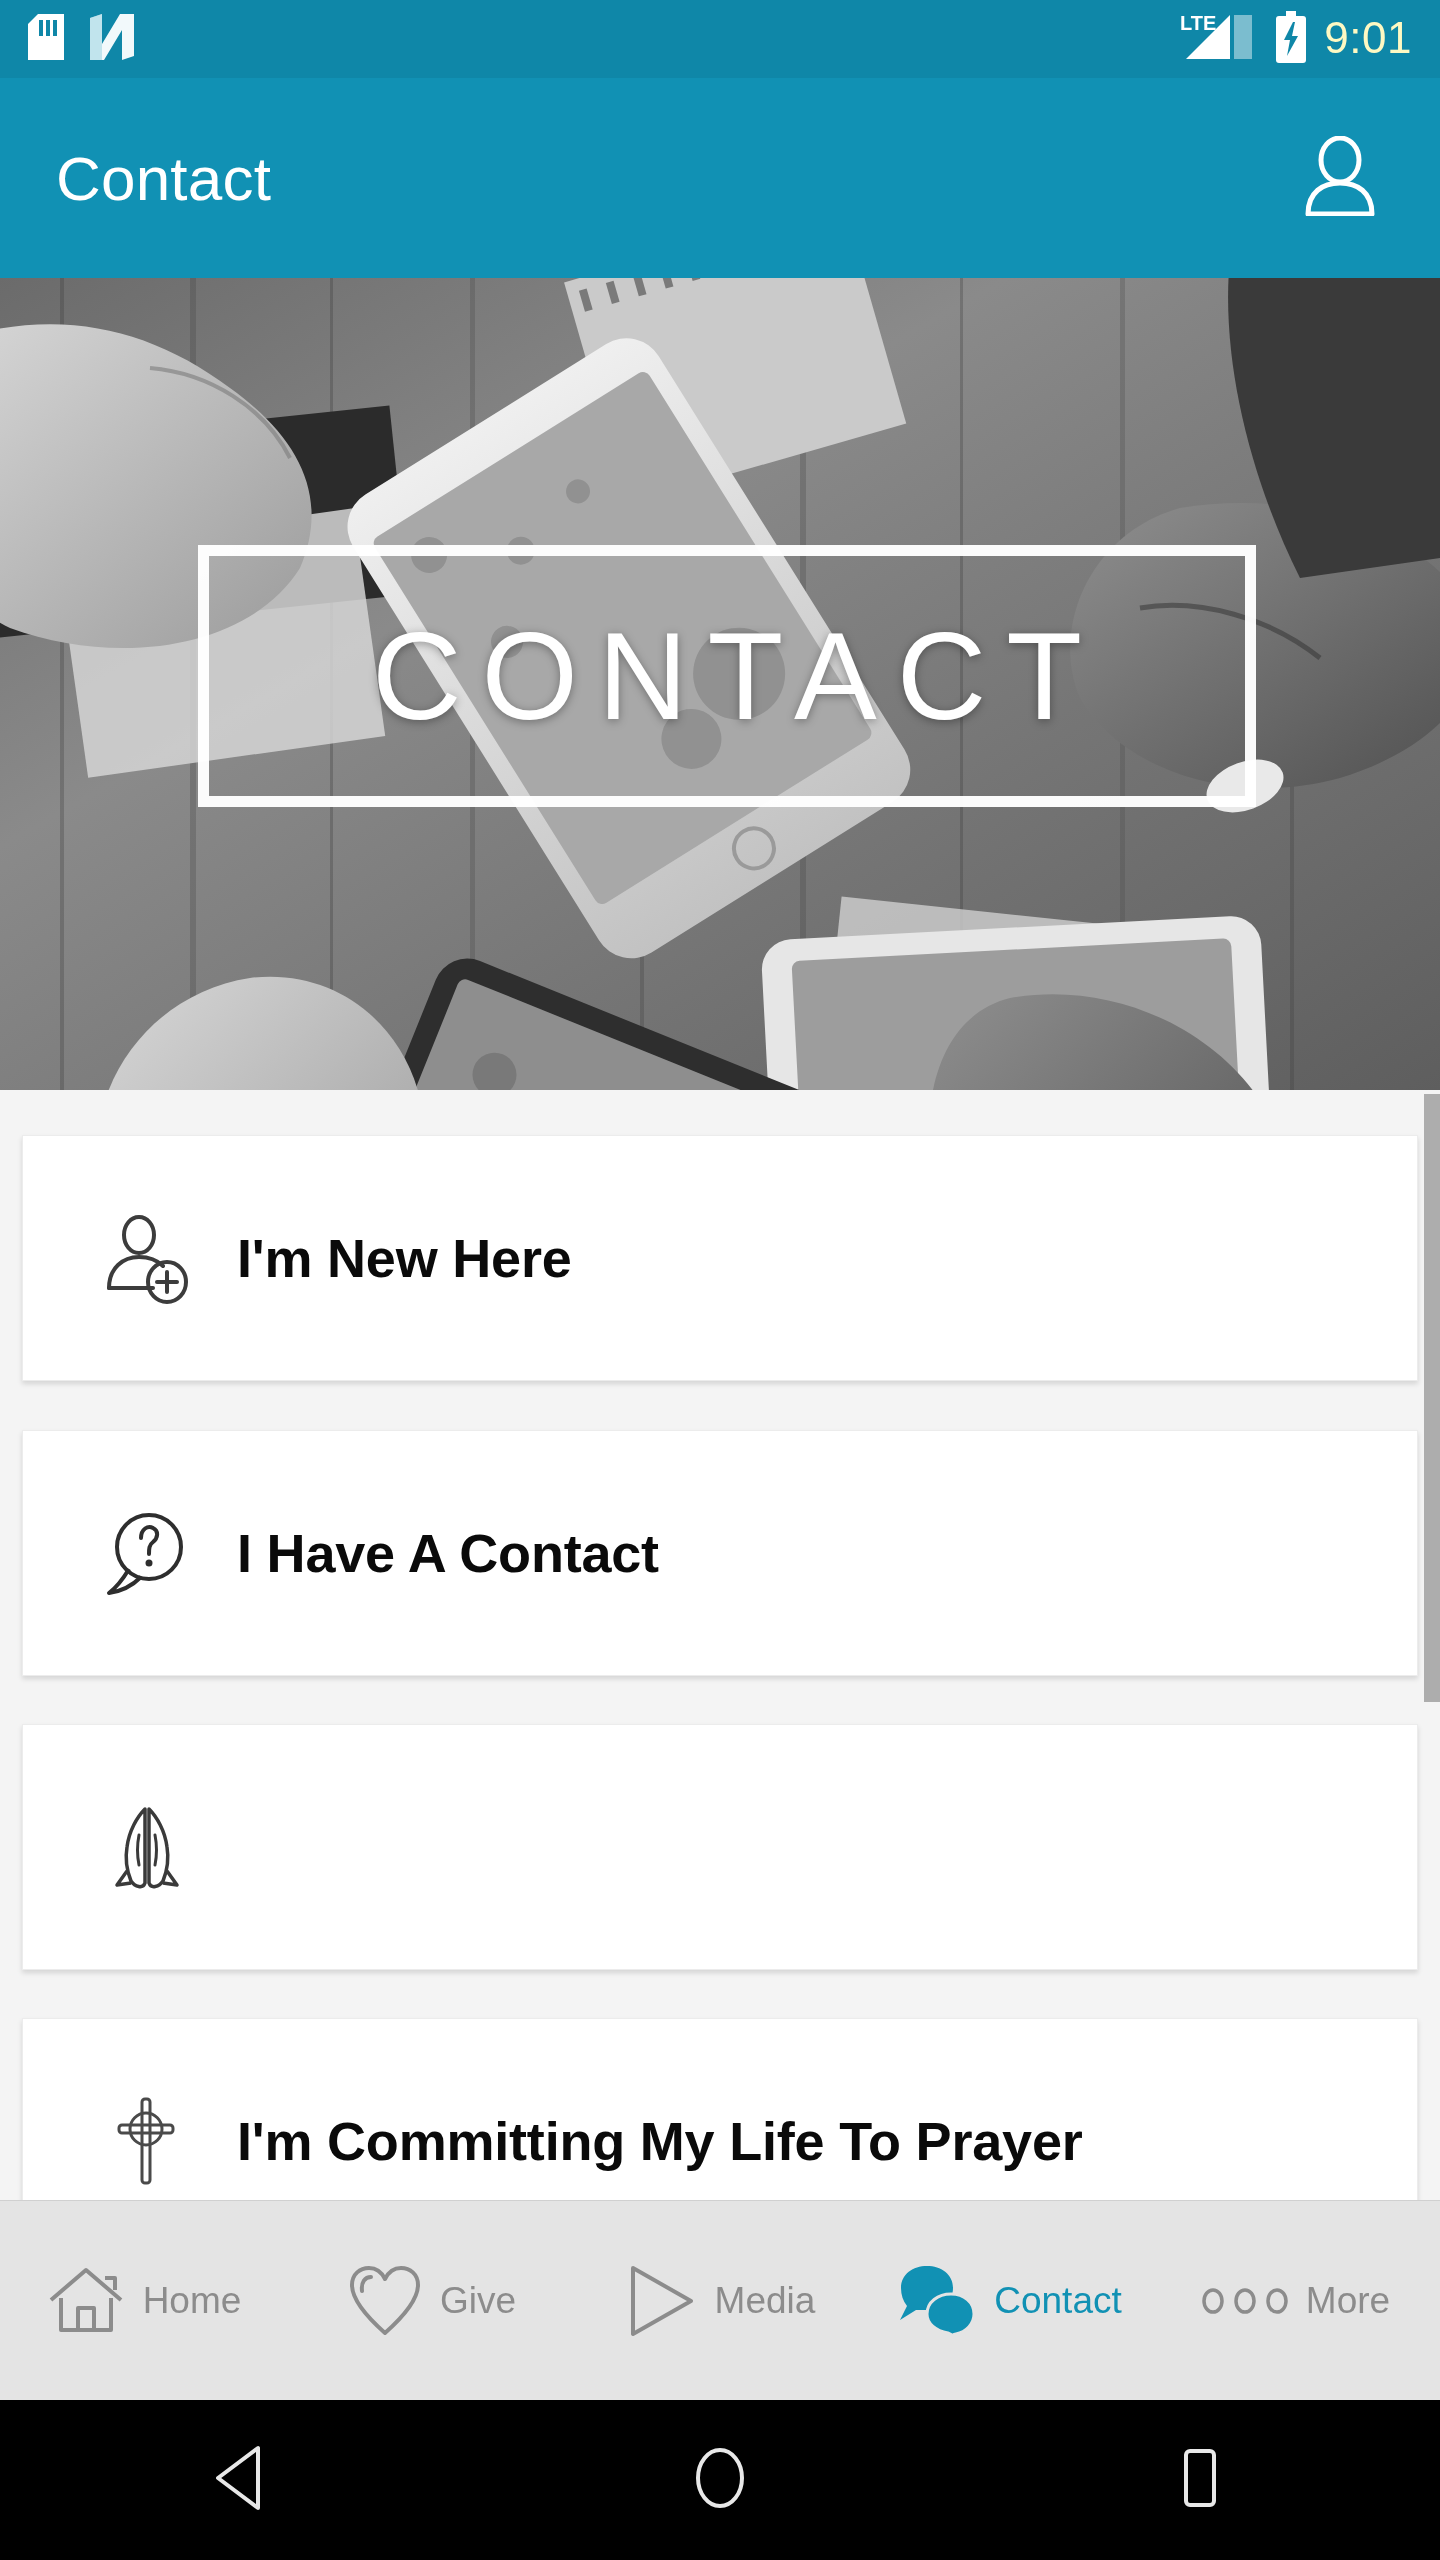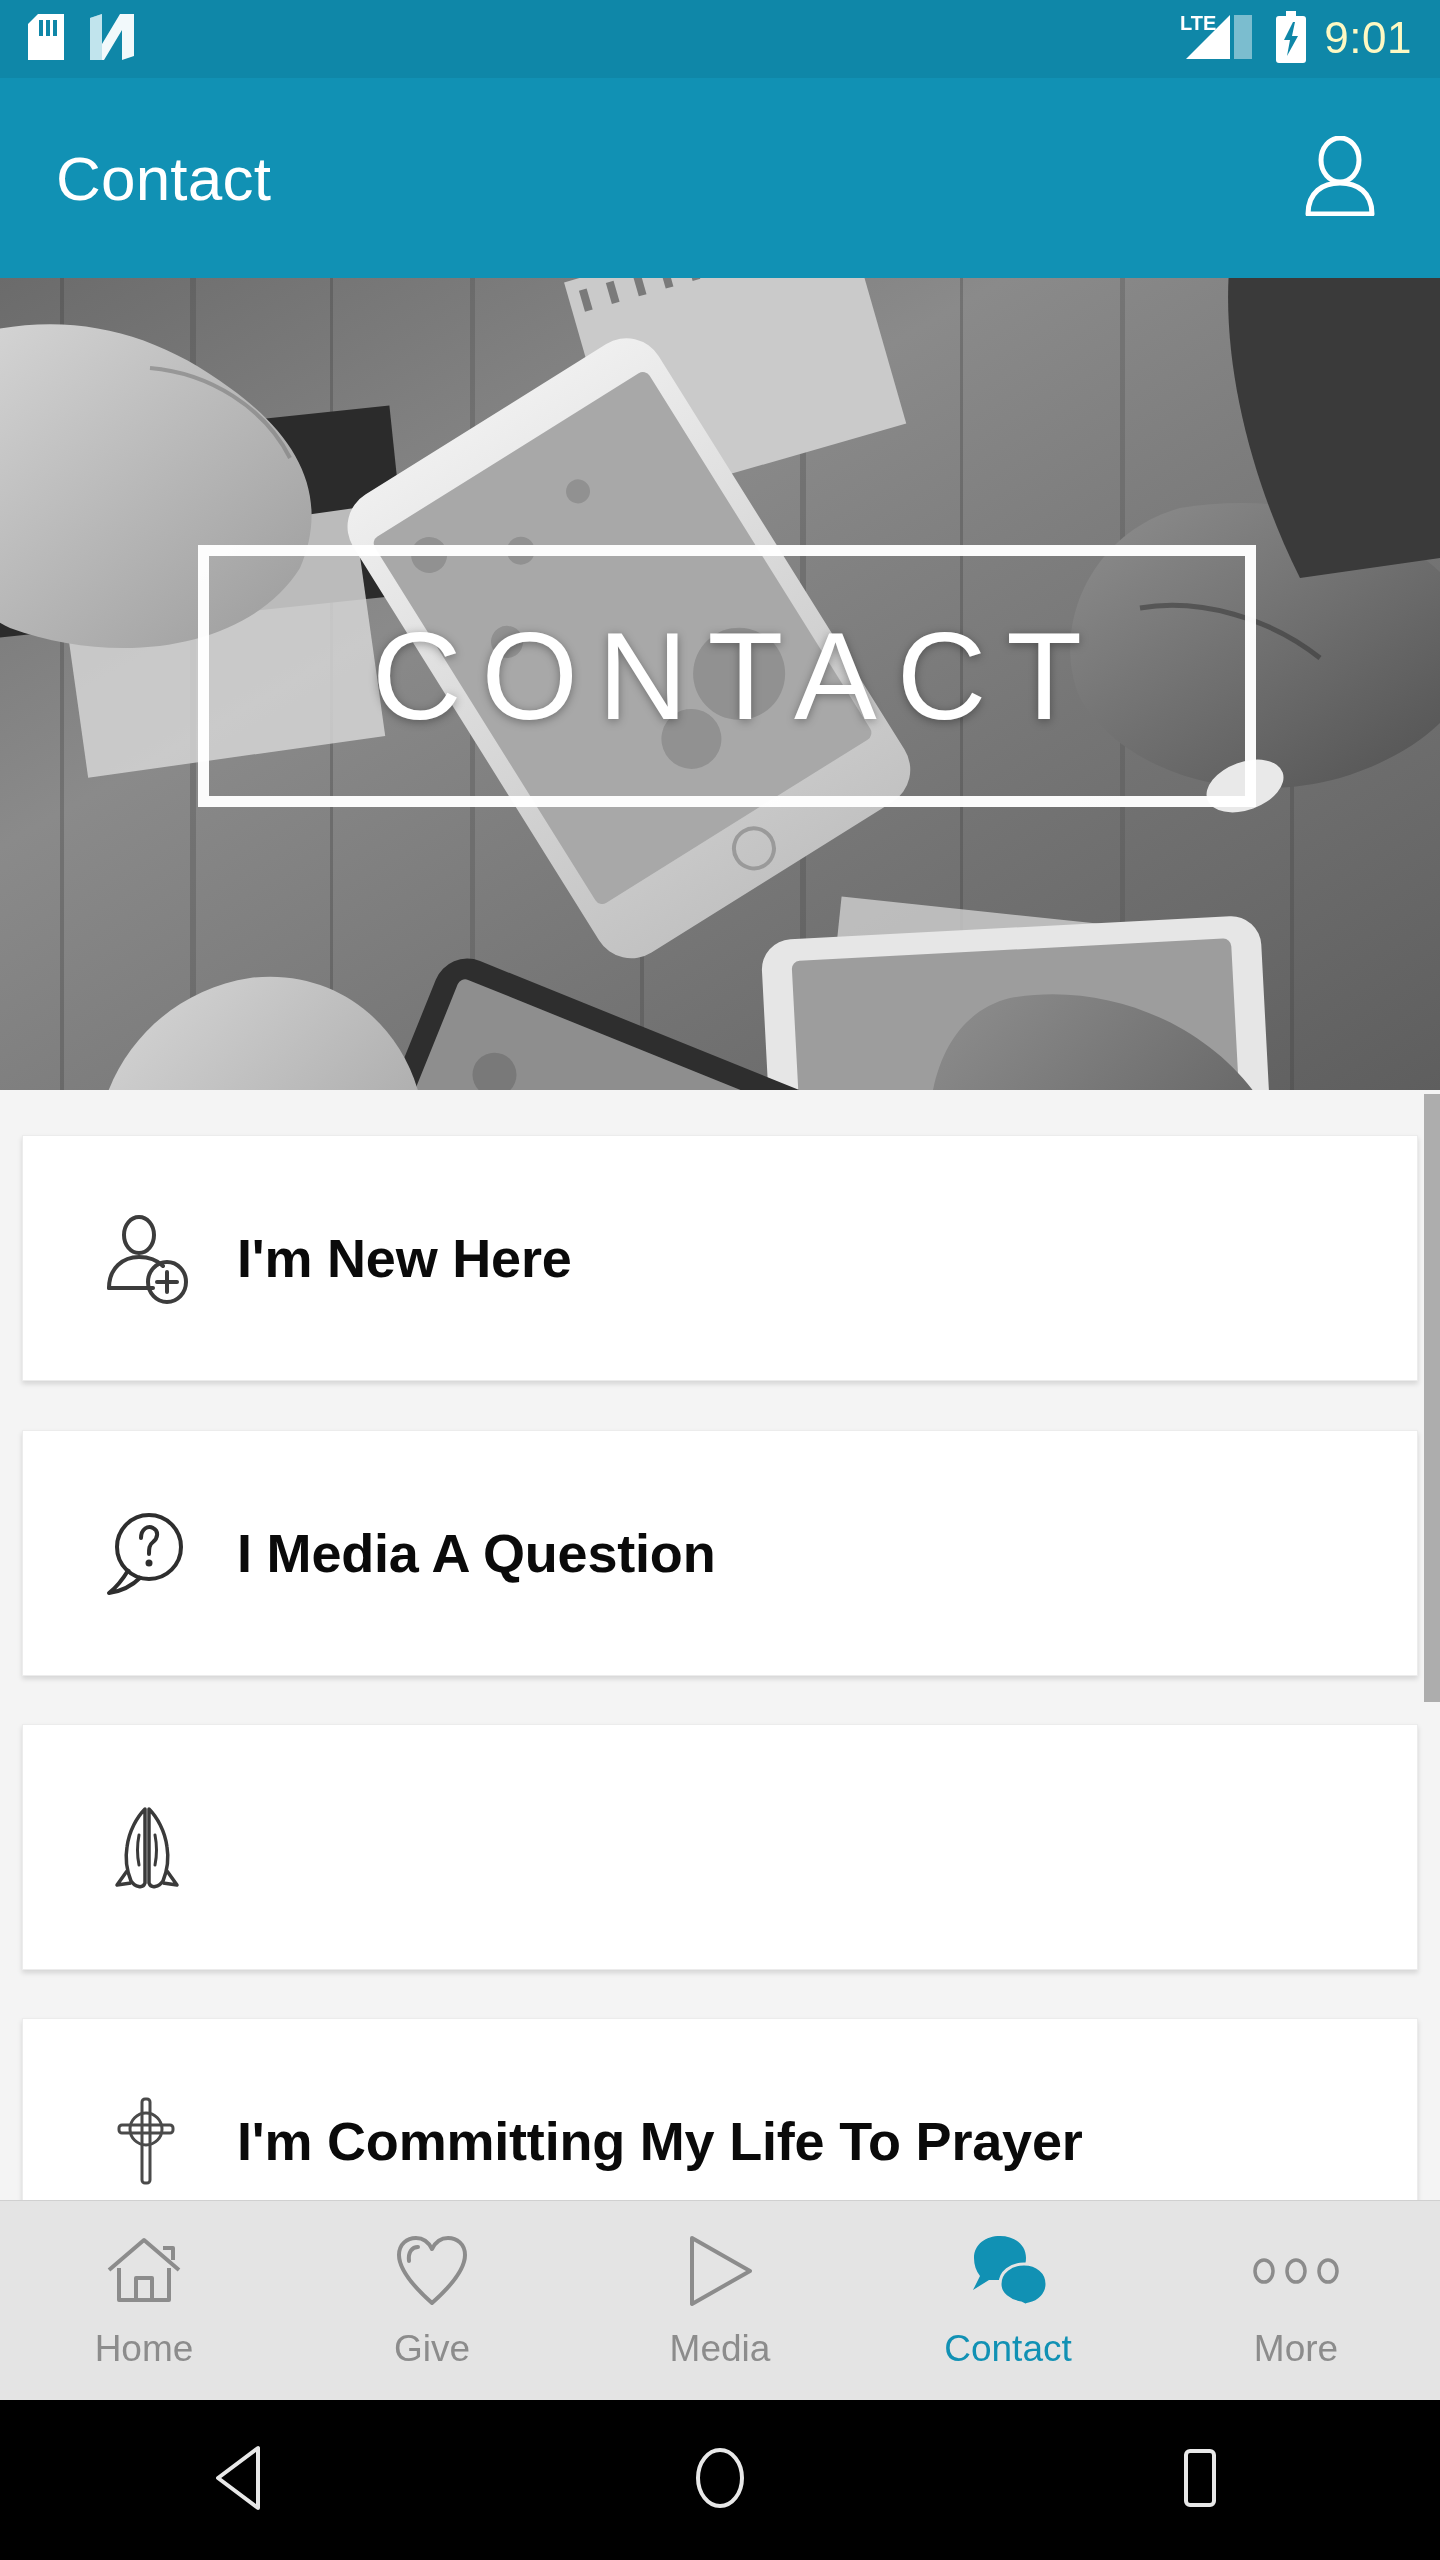--- a/index.html
+++ b/index.html
@@ -167,21 +167,21 @@
     top: 2200px; left: 0;
     width: 1440px;
     height: 200px;
     background: #e4e4e4;
     border-top: 1px solid #d0d0d0;
     display: flex;
   }
   .tab {
     flex: 1;
     display: flex;
-    flex-direction: column;
+    flex-direction: row;
     align-items: center;
     justify-content: center;
     gap: 18px;
     cursor: pointer;
   }
   .tab-icon { height: 78px; display: flex; align-items: center; justify-content: center; }
   .tab-label {
     font-size: 37px;
     color: #8c8c8c;
     font-weight: 400;
@@ -386,21 +386,21 @@
 
     <div class="card" style="top:340px;">
       <span class="card-icon">
         <svg width="92" height="92" viewBox="0 0 92 92">
           <circle cx="48" cy="40" r="32" fill="none" stroke="#2e2e2e" stroke-width="4"></circle>
           <path d="M28 62 C22 72 16 80 8 86 C22 84 32 78 40 70" fill="none" stroke="#2e2e2e" stroke-width="4" stroke-linejoin="round"></path>
           <path d="M40 31 C40 22 47 18 52 21 C58 24 57 31 52 35 C48 38 48 42 48 47" fill="none" stroke="#2e2e2e" stroke-width="4" stroke-linecap="round"></path>
           <circle cx="48" cy="56" r="3.5" fill="#2e2e2e"></circle>
         </svg>
       </span>
-      <span class="card-label">I Media A Question</span>
+      <span class="card-label">I Have A Contact</span>
     </div>
 
     <div class="card" style="top:634px;">
       <span class="card-icon">
         <svg width="92" height="92" viewBox="0 0 92 92">
           <path d="M44 8 C36 16 28 30 26 46 C24 58 26 70 30 80 C34 86 42 88 44 82 Z" fill="none" stroke="#3a3a3a" stroke-width="3.5" stroke-linejoin="round"></path>
           <path d="M48 8 C56 16 64 30 66 46 C68 58 66 70 62 80 C58 86 50 88 48 82 Z" fill="none" stroke="#3a3a3a" stroke-width="3.5" stroke-linejoin="round"></path>
           <path d="M38 34 C36 44 36 54 38 64" fill="none" stroke="#3a3a3a" stroke-width="3" stroke-linecap="round"></path>
           <path d="M54 34 C56 44 56 54 54 64" fill="none" stroke="#3a3a3a" stroke-width="3" stroke-linecap="round"></path>
           <path d="M26 70 L16 84 L30 82" fill="none" stroke="#3a3a3a" stroke-width="3.5" stroke-linejoin="round"></path>

